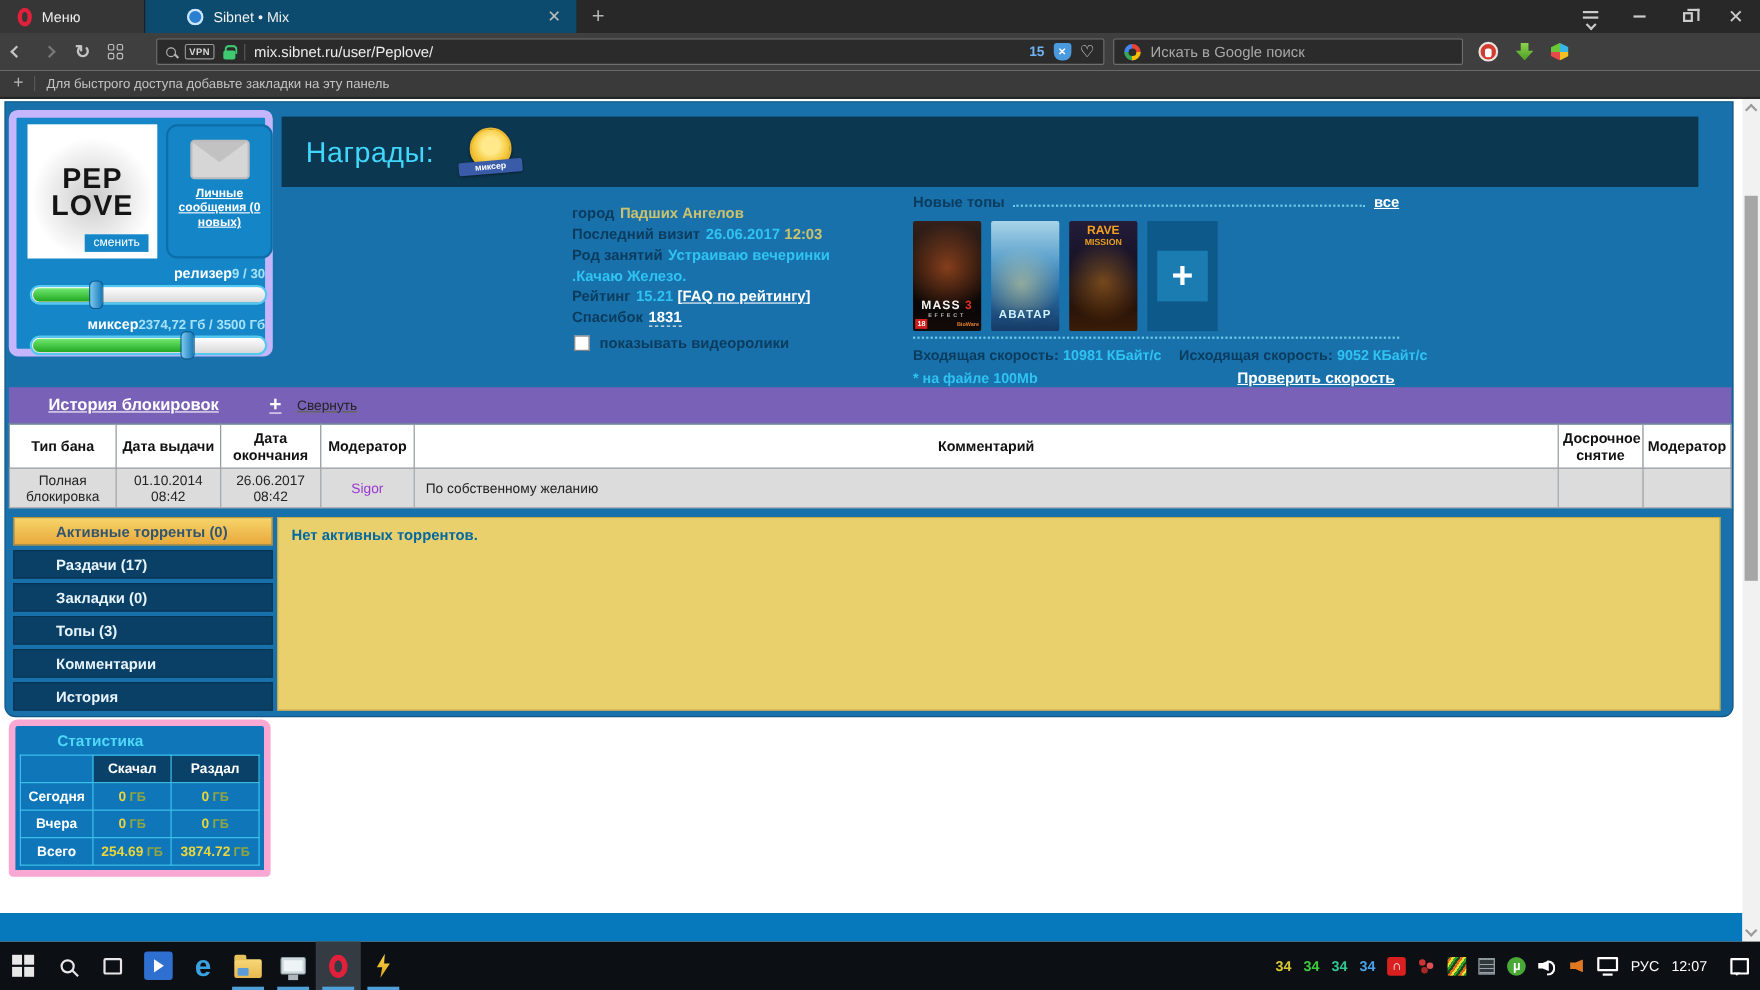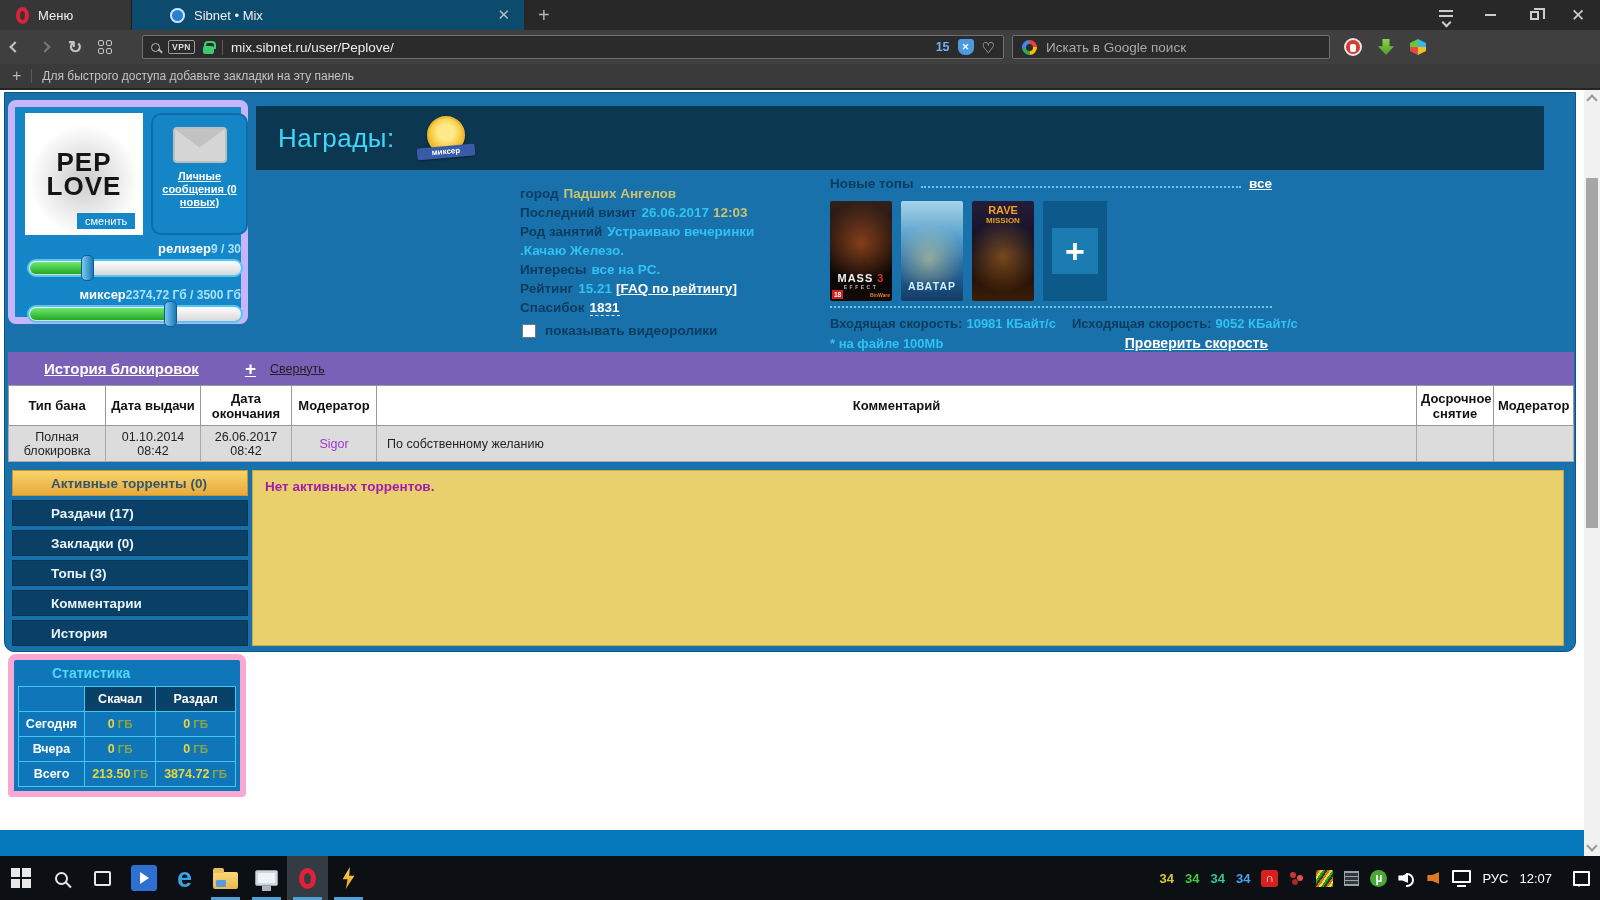--- a/index.html
+++ b/index.html
@@ -144,21 +144,21 @@
   .ban-table td.comment{text-align:left;padding-left:10px;}
   .ban-table td.moder{color:#9a3bd0;}
   .ban-table th:nth-child(1){width:97px;} .ban-table th:nth-child(2){width:95px;}
   .ban-table th:nth-child(3){width:91px;} .ban-table th:nth-child(4){width:85px;}
   .ban-table th:nth-child(6){width:77px;} .ban-table th:nth-child(7){width:80px;}
 
   
   .profile-tabs{position:absolute;left:12px;top:380px;width:236px;}
   .tab-item{height:26px;line-height:25px;padding-left:38px;margin-bottom:4px;background:#0b4066;border:1px solid #093352;color:#e8f4fc;font-weight:bold;font-size:13.5px;cursor:pointer;}
   .tab-item.active{background:linear-gradient(180deg,#f7d469,#e9a93c);border-color:#c8962e;color:#33566e;}
-  .yellow-panel{position:absolute;left:252px;top:380px;width:1312px;height:176px;background:#e9d06d;border:1px solid #c9aa48;padding:8px 12px;color:#a21caf;font-size:13.5px;font-weight:bold;}
+  .yellow-panel{position:absolute;left:252px;top:380px;width:1312px;height:176px;background:#e9d06d;border:1px solid #c9aa48;padding:8px 12px;color:#0369a1;font-size:13.5px;font-weight:bold;}
 
   
   .stats-card{position:absolute;left:8px;top:564px;width:238px;background:#0f77b9;border:6px solid #f9a8d4;border-radius:8px 8px 4px 4px;padding-bottom:4px;}
   .stats-title{color:#4fd8f8;font-size:14px;font-weight:bold;padding:5px 0 5px 38px;}
   .stats-table{width:calc(100% - 8px);margin:0 4px;border-collapse:collapse;}
   .stats-table td{border:1px solid #3fc8f0;height:25px;font-size:12.5px;font-weight:bold;text-align:center;color:#fff;}
   .stats-table td.shead{background:#0a4168;}
   .stats-table td.slabel{width:66px;}
   .stats-table .num{color:#e9d53d;}
   .stats-table .unit{color:#8fa544;margin-left:3px;font-size:11.5px;}
@@ -324,21 +324,20 @@
         <span class="medal-ribbon">миксер</span>
       </span>
     </div>
 
     <div class="user-info">
       <div>
           <div class="info-row"><span class="info-label">город</span><span class="part part-khaki">Падших Ангелов</span></div>
           <div class="info-row"><span class="info-label">Последний визит</span><span class="part part-cyan">26.06.2017</span><span class="part part-khaki">12:03</span></div>
           <div class="info-row"><span class="info-label">Род занятий</span><span class="part part-cyan">Устраиваю вечеринки</span></div>
           <div class="info-row"><span class="part part-cyan">.Качаю Железо.</span></div>
-          <div class="info-row"><span class="info-label">Интересы</span><span class="part part-cyan">все на PC.</span></div>
           <div class="info-row"><span class="info-label">Рейтинг</span><span class="part part-cyan">15.21</span><span class="part part-white">[</span><span class="part part-link">FAQ по рейтингу</span><span class="part part-white">]</span></div>
           <div class="info-row"><span class="info-label">Спасибок</span><span class="part part-dashed">1831</span></div>
         </div>
       <div class="cb-row">
         <span class="cb"></span>
         <span class="cb-label">показывать видеоролики</span>
       </div>
     </div>
 
     <div class="tops-block">
@@ -433,21 +432,21 @@
               <td class="sval"><span class="num">0</span><span class="unit">ГБ</span></td>
               <td class="sval"><span class="num">0</span><span class="unit">ГБ</span></td>
             </tr>
             <tr>
               <td class="slabel">Вчера</td>
               <td class="sval"><span class="num">0</span><span class="unit">ГБ</span></td>
               <td class="sval"><span class="num">0</span><span class="unit">ГБ</span></td>
             </tr>
             <tr class="total">
               <td class="slabel">Всего</td>
-              <td class="sval"><span class="num">213.50</span><span class="unit">ГБ</span></td>
+              <td class="sval"><span class="num">254.69</span><span class="unit">ГБ</span></td>
               <td class="sval"><span class="num">3874.72</span><span class="unit">ГБ</span></td>
             </tr>
           </tbody>
       </table>
     </div>
 
     <div class="footer-band"></div>
 
     <div class="scrollbar">
       <i class="sb-arrow sb-up"></i>

